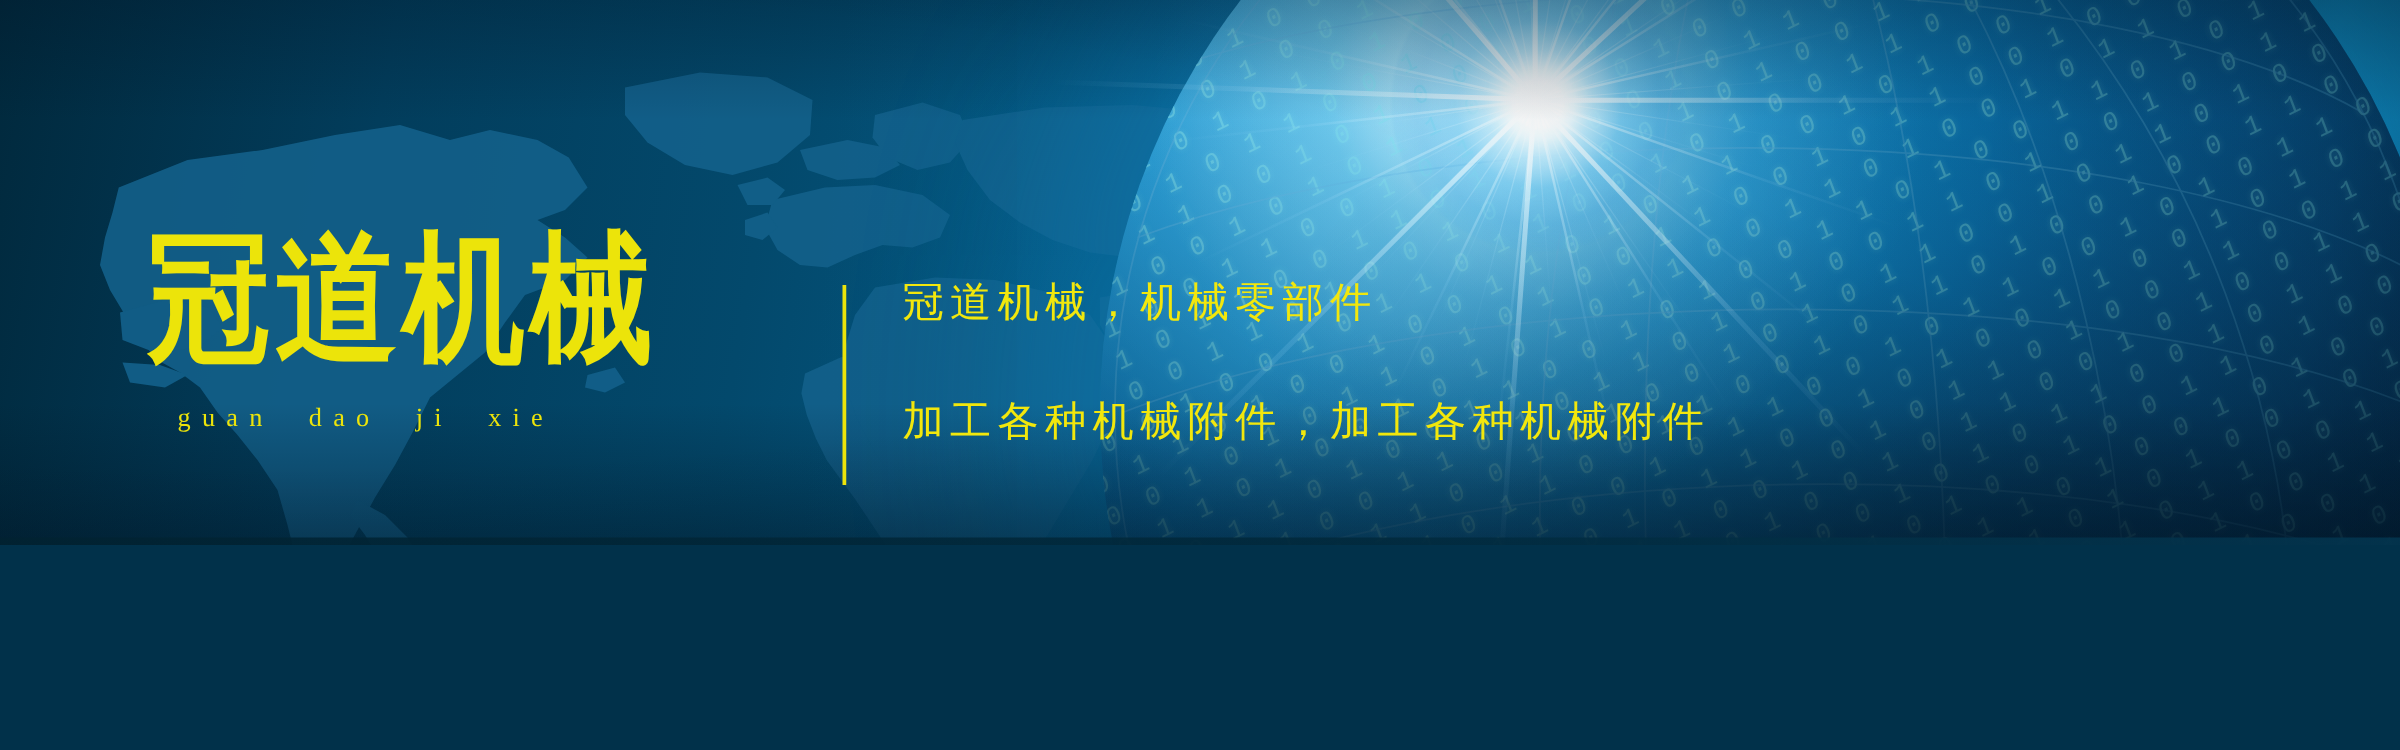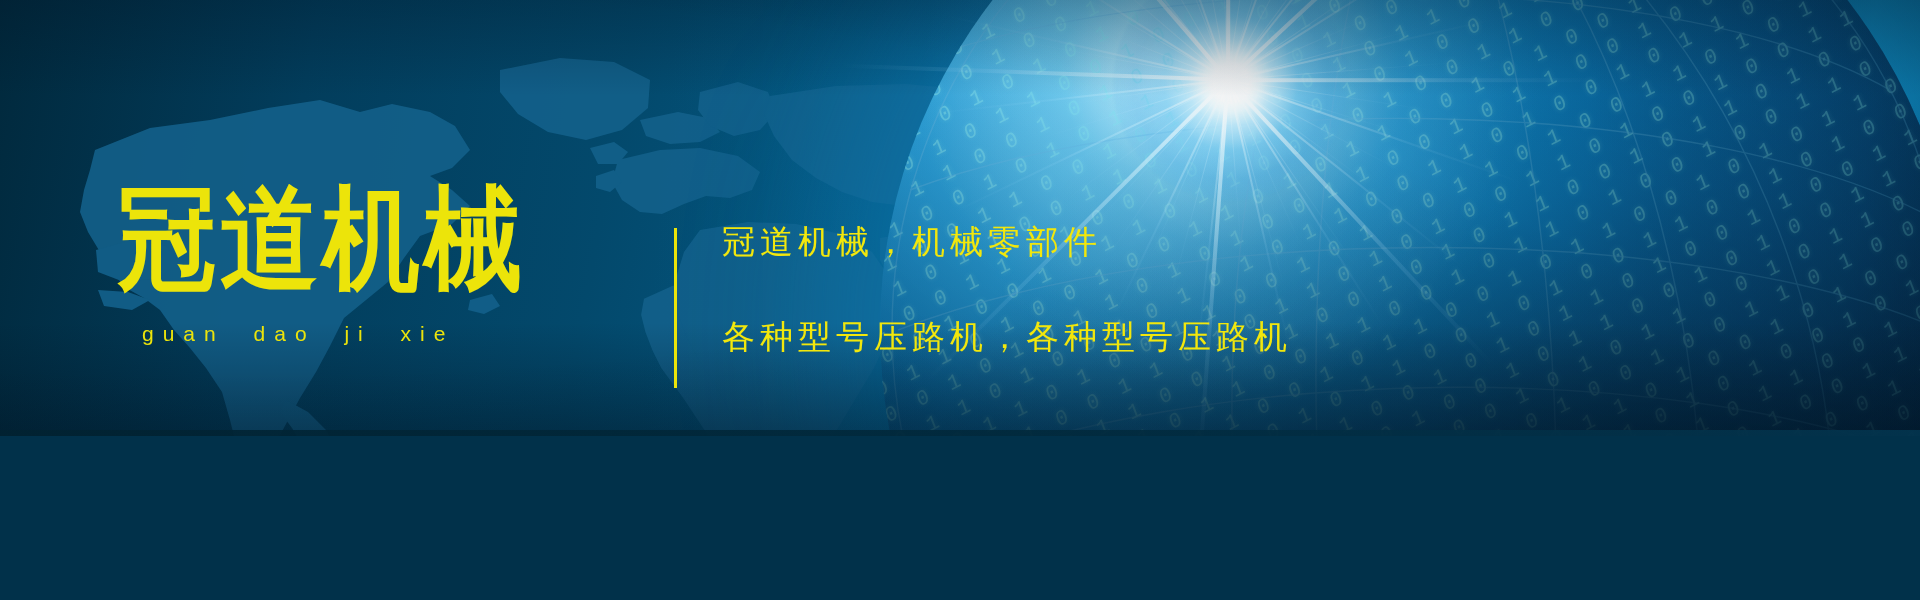--- a/index.html
+++ b/index.html
@@ -151,21 +151,21 @@
     line-height:1.0;
     letter-spacing:4px;
     white-space:nowrap;
     transform:scaleY(1.18) scaleX(1.02);
     transform-origin:left top;
   }
   .logo-py{
     margin-top:44px;
     margin-left:24px;
     color:#ece40a;
-    font-family:Liberation Sans, sans-serif;
+    font-family:Liberation Serif, serif;
     font-size:21px;
     letter-spacing:9px;
     word-spacing:14px;
     white-space:nowrap;
   }
 
   
   .taglines{
     position:absolute;
     left:722px; top:225px;
@@ -347,17 +347,17 @@
 
   <div class="logo-block">
     <div class="logo-cn">冠道机械</div>
     <div class="logo-py">guan dao ji xie</div>
   </div>
 
   <div class="divider"></div>
 
   <div class="taglines">
     <div class="tagline">冠道机械，机械零部件</div>
-    <div class="tagline">各种型号压路机，各种型号压路机</div>
+    <div class="tagline">加工各种机械附件，加工各种机械附件</div>
   </div>
 
   <div class="bottom-band"></div>
 </div>
 
 </body></html>

